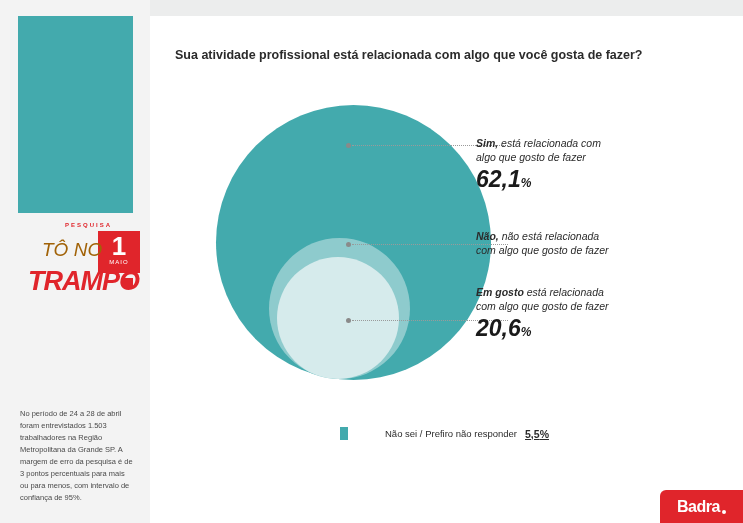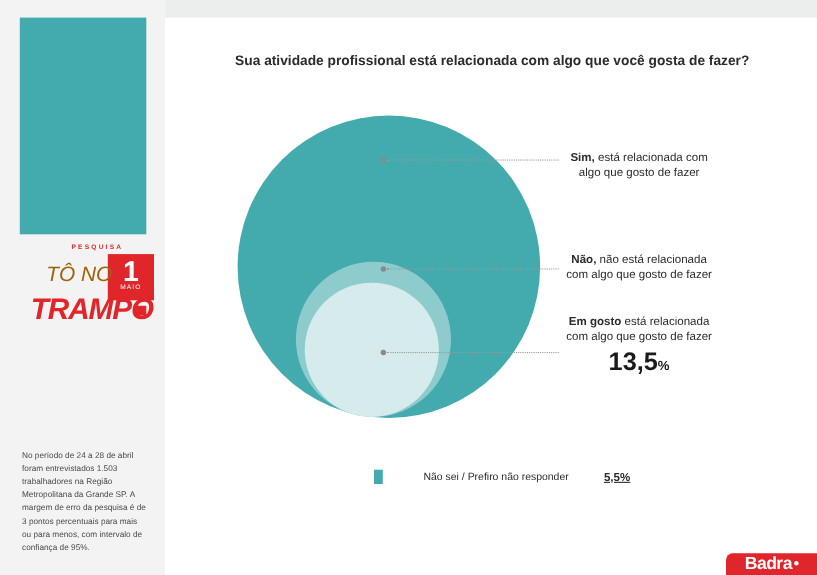--- a/index.html
+++ b/index.html
@@ -117,21 +117,20 @@
     width: 115px;
     font-size: 7.5px;
     line-height: 12px;
     color: #4a4a4a;
   }
   
   .chart-title {
     position: absolute;
     left: 175px; top: 48px;
     width: 545px;
-    text-align: center;
     font-size: 12.5px;
     font-weight: bold;
     color: #2b2b2b;
   }
   
   .bubbles {
     position: absolute;
     left: 216px; top: 105px;
     width: 290px;
     height: 290px;
@@ -163,22 +162,23 @@
   }
   .leader {
     position: absolute;
     height: 0;
     border-top: 1px dotted #9a9a9a;
   }
   
   .callout {
     position: absolute;
     width: 210px;
-    text-align: center;
+    text-align: left;
     color: #2b2b2b;
+    font-style: italic;
   }
   .callout .ctext {
     font-size: 10.5px;
     line-height: 14px;
     color: #2b2b2b;
   }
   .callout .ctext b { font-weight: bold; }
   .callout .cval {
     margin-top: 2px;
     font-size: 23px;
@@ -197,28 +197,28 @@
     display: flex;
     align-items: center;
     font-size: 9.5px;
     color: #2b2b2b;
   }
   .legend .swatch {
     width: 8px; height: 13px;
     background: #43aaad;
     margin-right: 7px;
   }
-  .legend .lbl { margin-right: 32px; padding-left: 30px; }
+  .legend .lbl { margin-right: 8px; padding-left: 30px; }
   .legend .lval { font-weight: bold; font-size: 10.5px; text-decoration: underline; }
   
   .badra {
     position: absolute;
     right: 0; bottom: 0;
     width: 83px;
-    height: 20px;
+    height: 33px;
     background: #e0252b;
     border-top-left-radius: 6px;
     color: #ffffff;
     font-size: 16px;
     font-weight: bold;
     display: flex;
     align-items: center;
     justify-content: center;
     letter-spacing: -0.5px;
     margin-left: 28px;
@@ -268,35 +268,36 @@
     <div class="leader" style="left:136px; top:40px; width:156px;"></div>
     <div class="leader" style="left:136px; top:139px; width:156px;"></div>
     <div class="leader" style="left:136px; top:215px; width:156px;"></div>
   </div>
 
   <div class="callout" style="left:476px; top:136px;">
     <div class="ctext">
       <b>Sim,</b><span> está relacionada com</span><br>
       <span>algo que gosto de fazer</span>
     </div>
+    <div class="cval"><span>62,1</span><span class="pct">%</span></div>
   </div>
 
   <div class="callout" style="left:476px; top:205px;margin-top:24px;">
     <div class="ctext">
       <b>Não,</b><span> não está relacionada</span><br>
       <span>com algo que gosto de fazer</span>
     </div>
   </div>
 
   <div class="callout" style="left:476px; top:285px;">
     <div class="ctext">
       <b>Em gosto</b><span> está relacionada</span><br>
       <span>com algo que gosto de fazer</span>
     </div>
-    <div class="cval"><span>13,5</span><span class="pct">%</span></div>
+    <div class="cval"><span>20,6</span><span class="pct">%</span></div>
   </div>
 
   <div class="legend">
     <div class="swatch"></div>
     <div class="lbl">Não sei / Prefiro não responder</div>
     <div class="lval"><span>5,5</span><span>%</span></div>
   </div>
 
   <div class="badra">
     <span>Badra</span>

